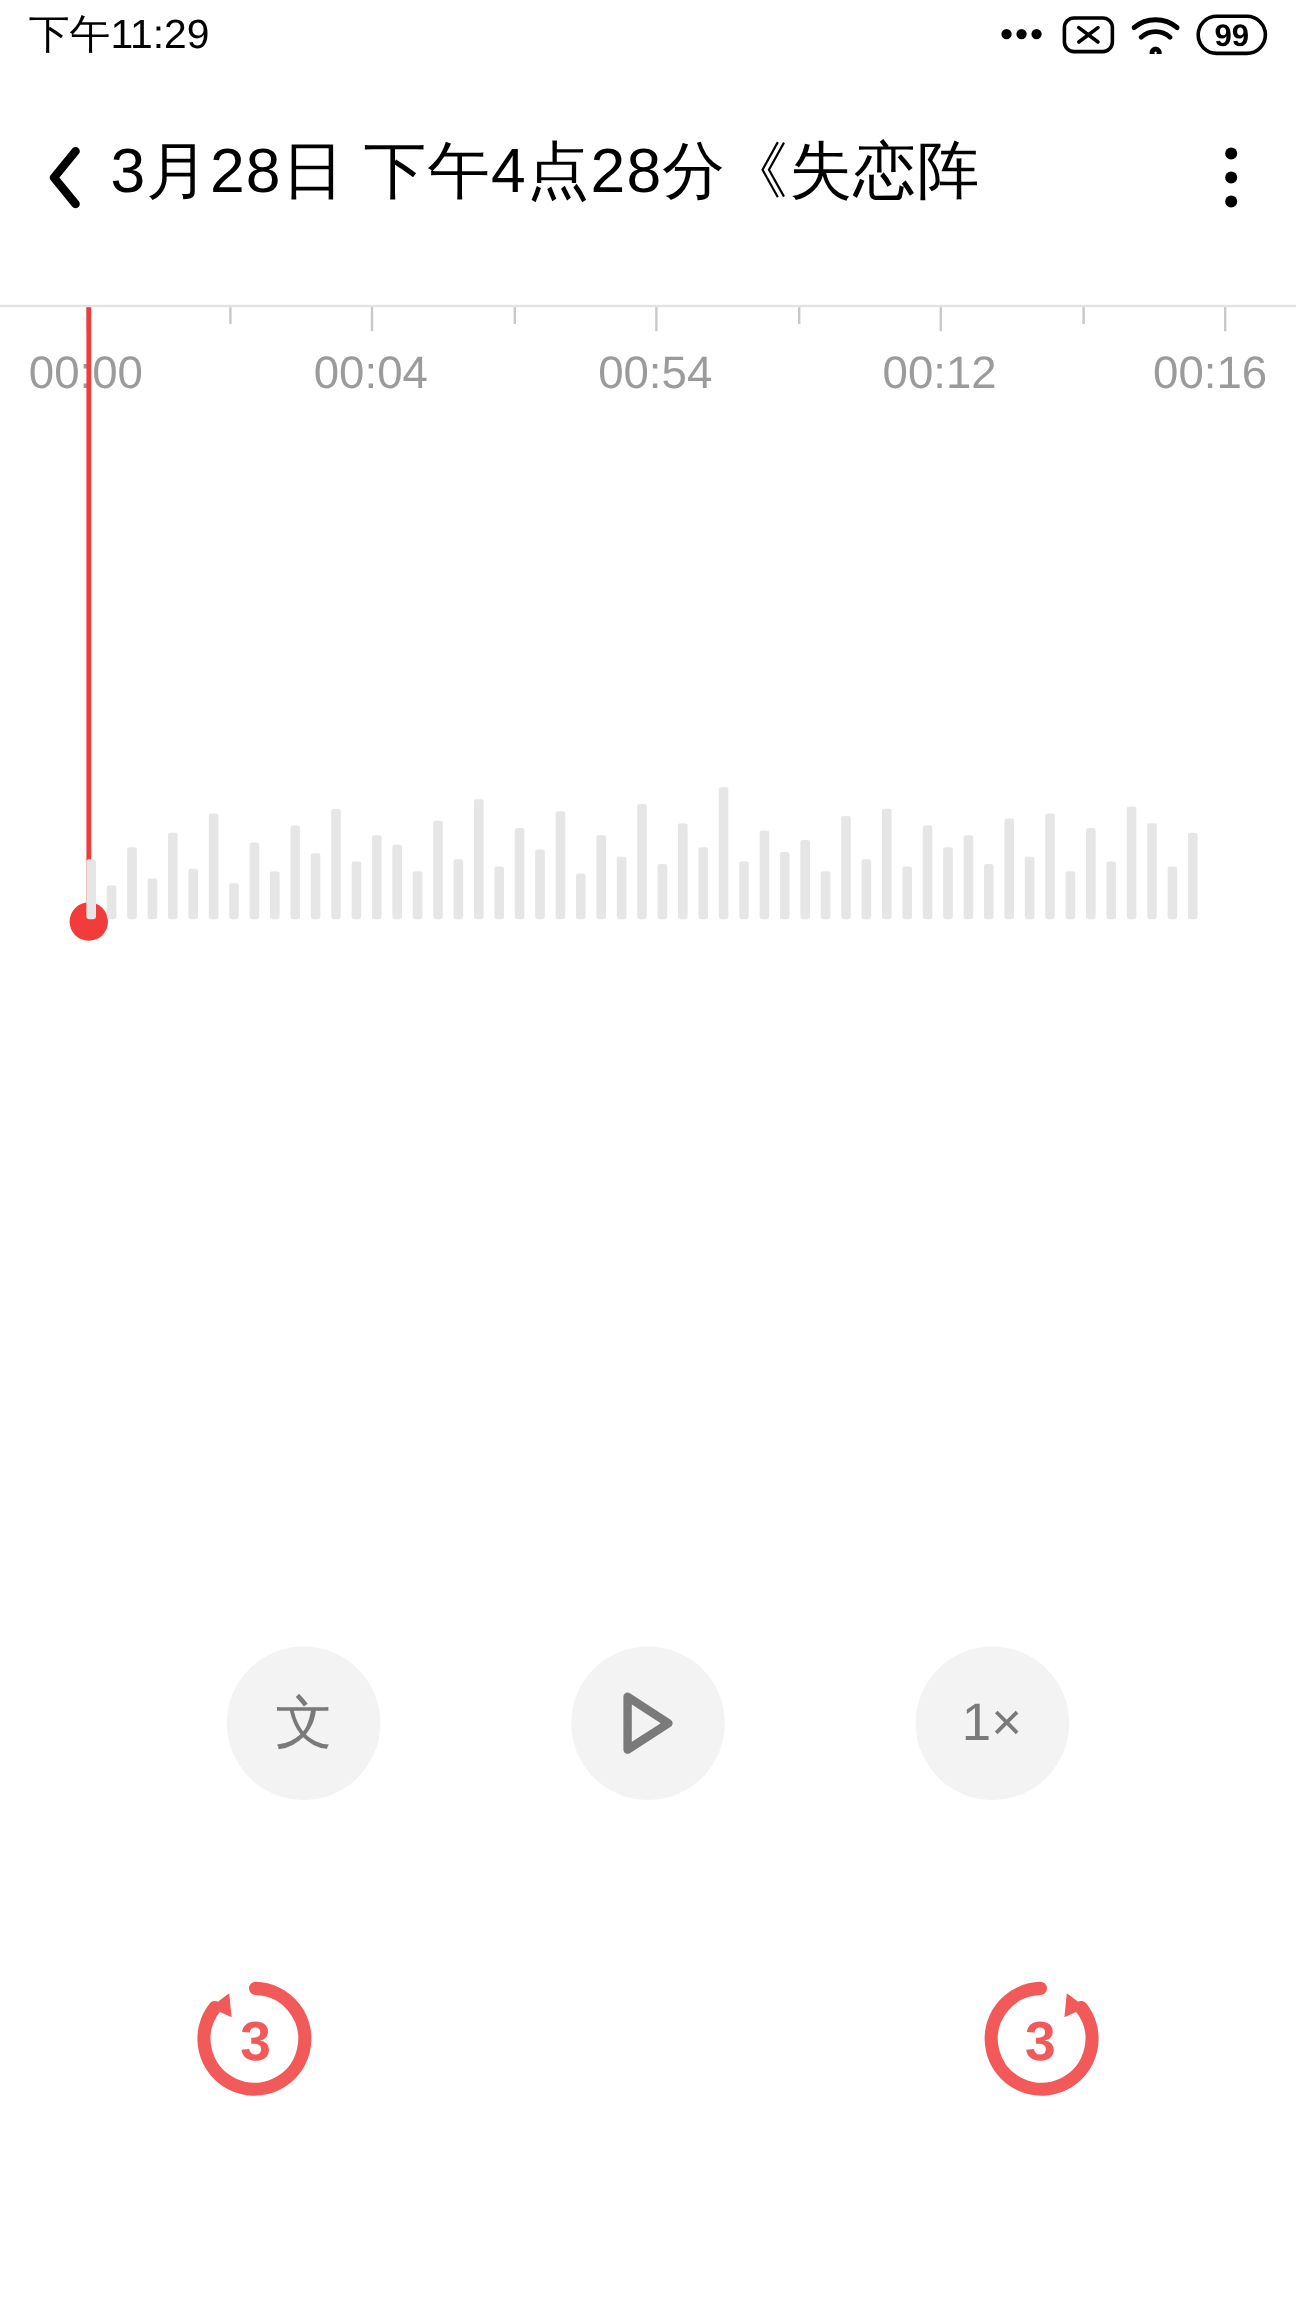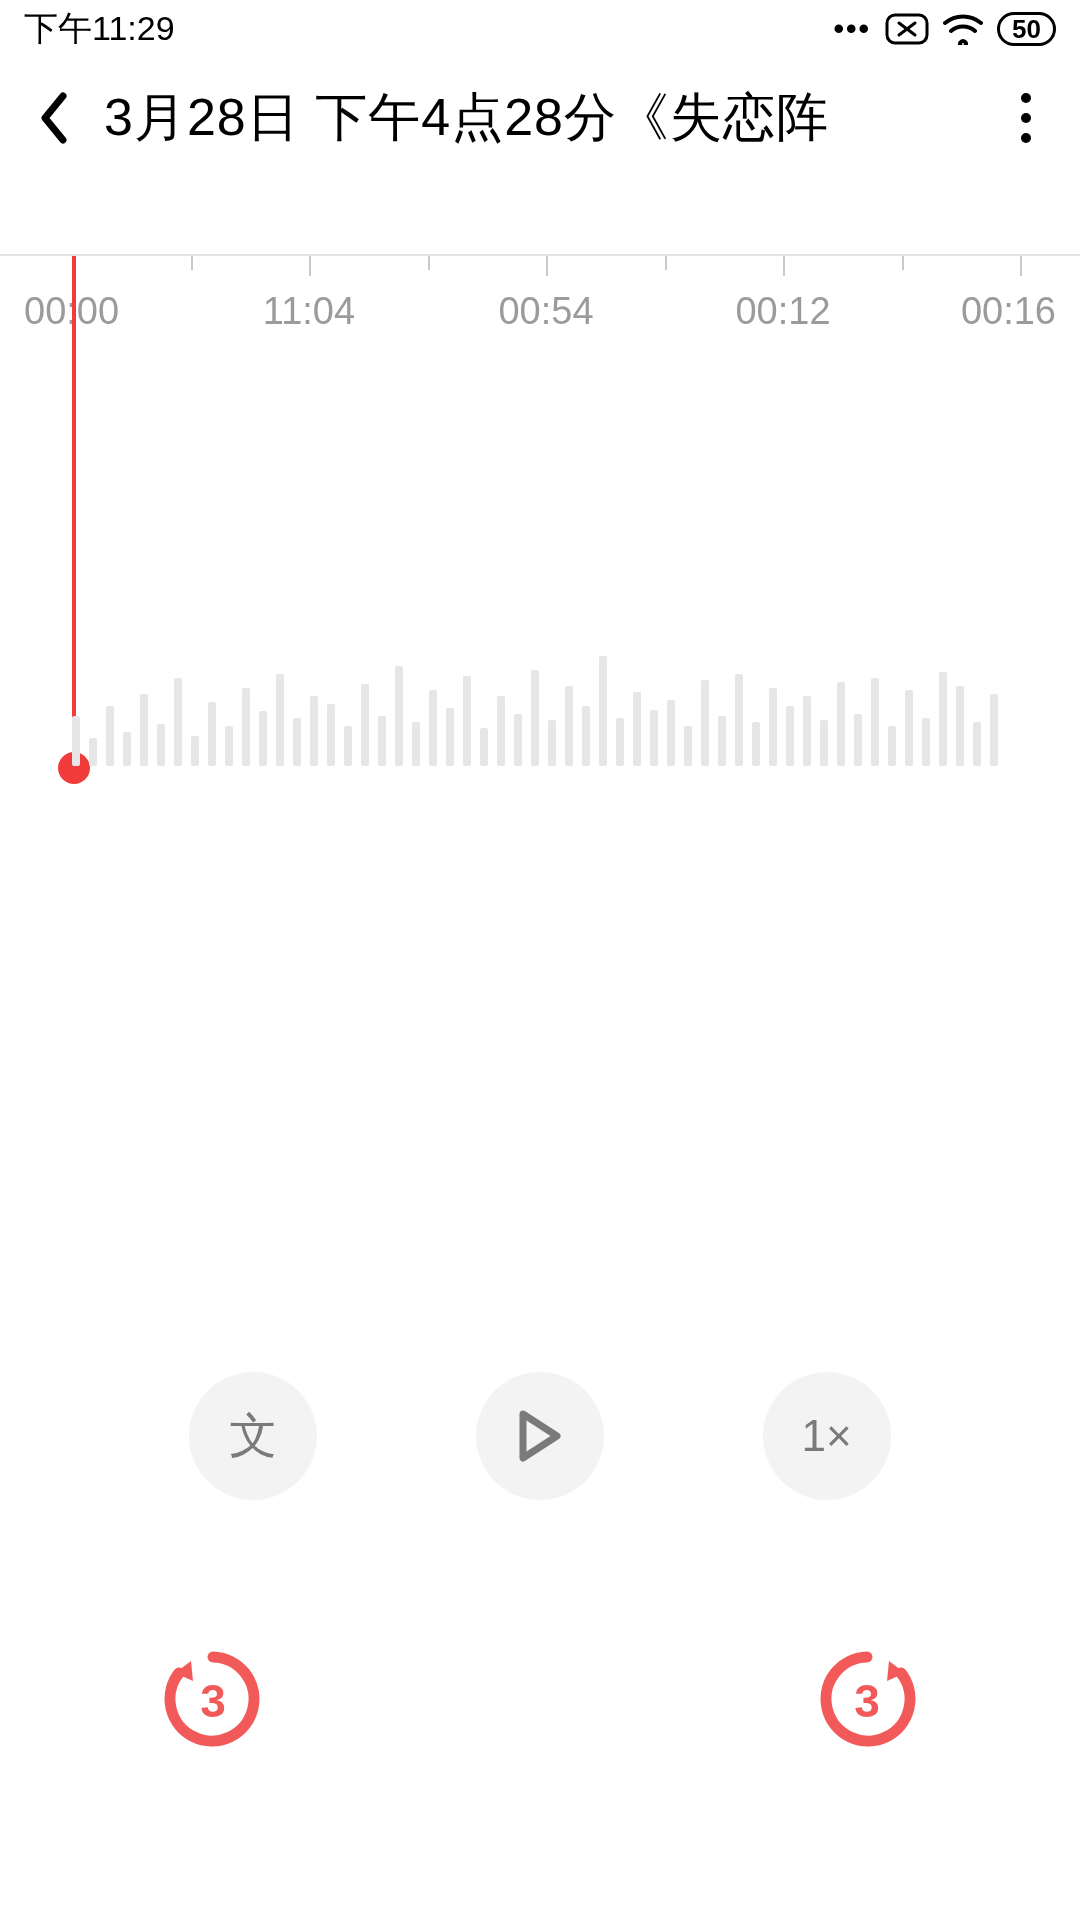--- a/index.html
+++ b/index.html
@@ -31,23 +31,23 @@
     font-weight: 600;
     line-height: 30px;
     height: 34px;
     display: flex;
     align-items: center;
   }
 
   .app-bar {
     height: 120px;
     display: flex;
-    align-items: center;
+    align-items: flex-end;
     padding: 0 24px 0 24px;
-    gap: 20px;
+    gap: 8px;
   }
   .back-btn { width: 60px; height: 60px; display:flex; align-items:center; justify-content:center; }
   .title-text {
     flex: 1;
     font-size: 52px;
     font-weight: 400;
     color: #000;
     white-space: nowrap;
     overflow: hidden;
     letter-spacing: 1px;
@@ -160,21 +160,21 @@
           <rect x="2" y="2" width="40" height="28" rx="8" fill="none" stroke="#000" stroke-width="3"></rect>
           <line x1="14" y1="10" x2="30" y2="22" stroke="#000" stroke-width="3" stroke-linecap="round"></line>
           <line x1="30" y1="10" x2="14" y2="22" stroke="#000" stroke-width="3" stroke-linecap="round"></line>
         </svg>
     </span>
     <span class="status-icon">
       <svg width="40" height="32" viewBox="0 0 40 32">
           <path d="M20 28 a3 3 0 1 0 0.01 0 M8 18 a18 18 0 0 1 24 0 M2 10 a28 28 0 0 1 36 0" fill="none" stroke="#000" stroke-width="4" stroke-linecap="round"></path>
         </svg>
     </span>
-    <span class="battery-pill">50</span>
+    <span class="battery-pill">99</span>
   </div>
 </div>
 
 <div class="app-bar">
   <div class="back-btn">
     <svg width="34" height="52" viewBox="0 0 34 52">
         <path d="M26 4 L8 26 L26 48" fill="none" stroke="#000" stroke-width="7" stroke-linecap="round" stroke-linejoin="round"></path>
       </svg>
   </div>
   <div class="title-text">3月28日 下午4点28分《失恋阵</div>
@@ -186,21 +186,21 @@
       </svg>
   </div>
 </div>
 
 <div class="timeline">
   <div id="ticks-container">
       <div class="tick" style="left: 72px;"></div>
       <div class="tick-label" style="left: 24px; transform: none;">00:00</div>
       <div class="tick" style="left: 190.5px; height: 14px;"></div>
       <div class="tick" style="left: 309px;"></div>
-      <div class="tick-label" style="left: 309px;">11:04</div>
+      <div class="tick-label" style="left: 309px;">00:04</div>
       <div class="tick" style="left: 427.5px; height: 14px;"></div>
       <div class="tick" style="left: 546px;"></div>
       <div class="tick-label" style="left: 546px;">00:54</div>
       <div class="tick" style="left: 664.5px; height: 14px;"></div>
       <div class="tick" style="left: 783px;"></div>
       <div class="tick-label" style="left: 783px; text-align: right;">00:12</div>
       <div class="tick" style="left: 901.5px; height: 14px;"></div>
       <div class="tick" style="left: 1020px;"></div>
       <div class="tick-label" style="left: 1056px; transform: translateX(-100%);">00:16</div>
     </div>

